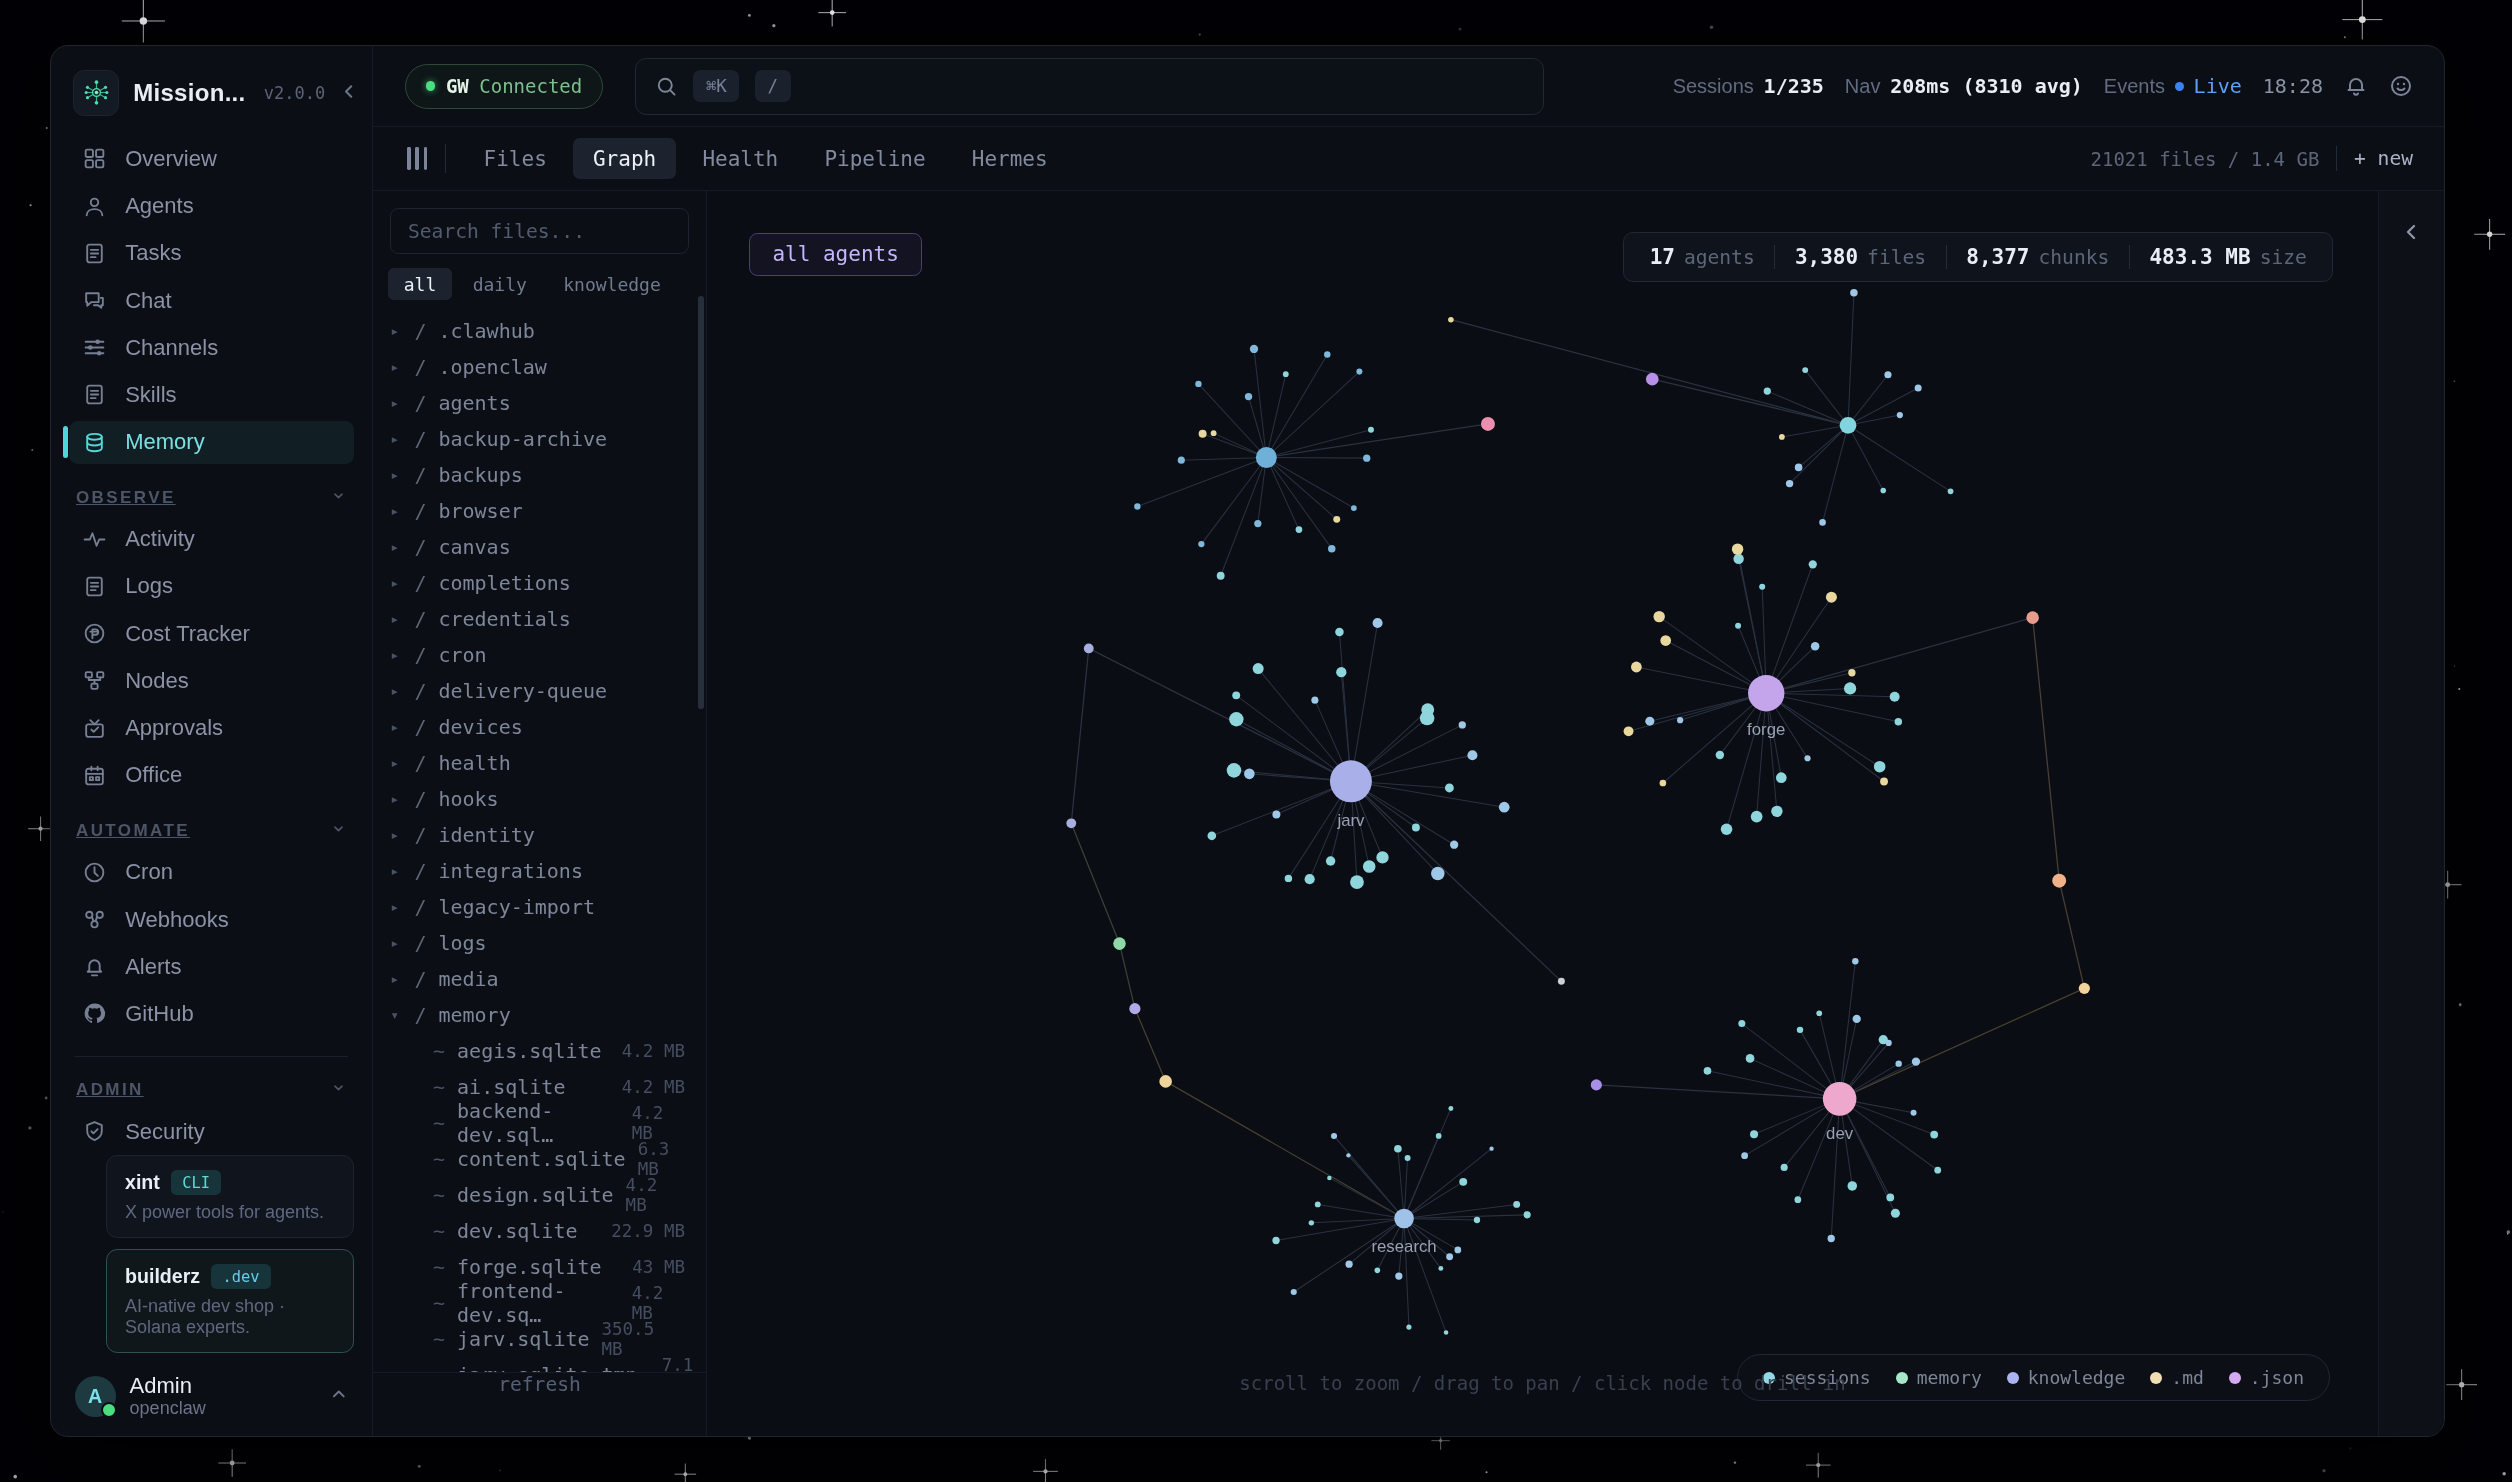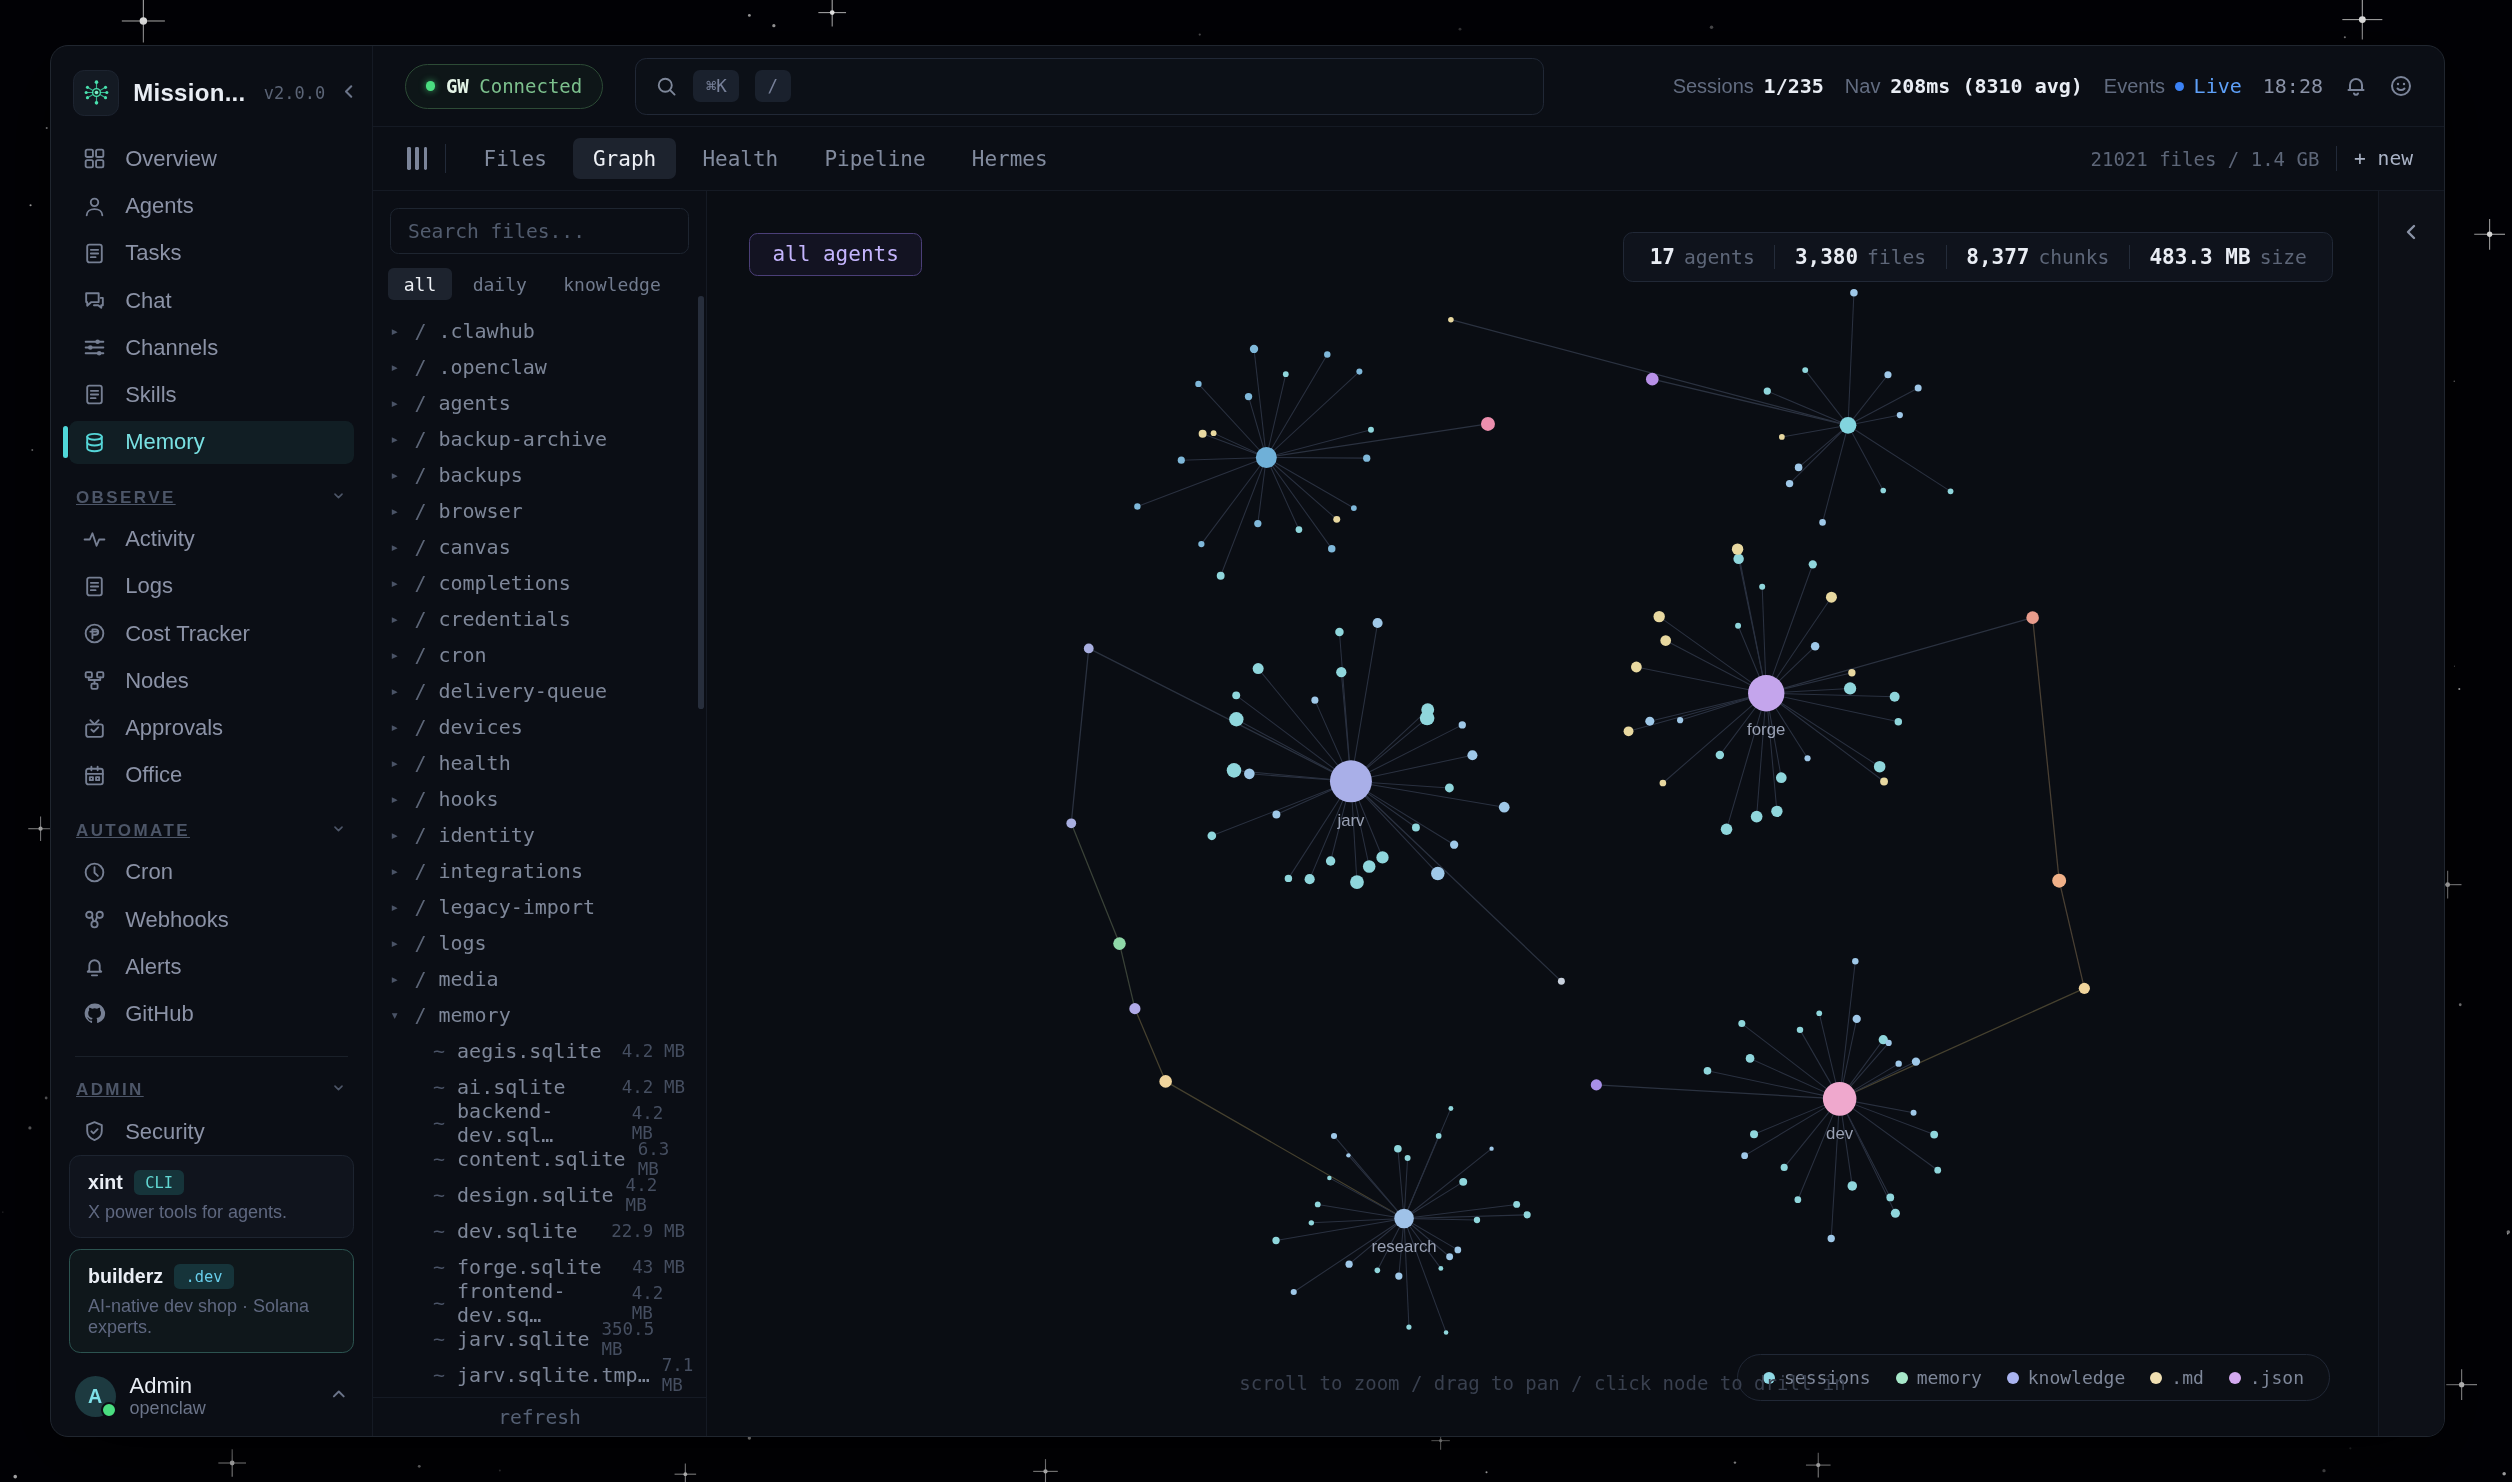--- a/index.html
+++ b/index.html
@@ -28,21 +28,21 @@
   .nav { display:flex; flex-direction:column; }
   .nav-item { display:flex; align-items:center; gap:17px; height:43px; padding:0 12.6px; margin:2.1px 0; border-radius:8.4px; color:#8b92a6; font-size:22px; position:relative; cursor:pointer; }
   .nav-item .ic { width:26.6px; height:26.6px; flex:none; display:flex; align-items:center; justify-content:center; color:#767f93; }
   .nav-item.active { background:rgba(86,225,222,.08); color:#79e0e2; }
   .nav-item.active .ic { color:#55d6d8; }
   .nav-item.active::before { content:""; position:absolute; left:-5.6px; top:5.6px; bottom:5.6px; width:4.2px; border-radius:2.8px; background:#4fd6d8; }
   .sec-head { display:flex; align-items:center; margin:21px 7px 7px; font-size:17px; letter-spacing:2.4px; color:#4d5668; font-weight:bold;text-decoration:underline; }
   .sec-head .chev { margin-left:auto; color:#4d5668; }
   .sb-divider { border:none; border-top:0.7px solid #1a2029; margin:18px 5.6px 1.4px; }
   .cards { margin-top:auto; display:flex; flex-direction:column; gap:11.2px; }
-  .promo-card { background:#10141d; border:0.7px solid #1d2430; border-radius:11.2px; padding:14px 18px; cursor:pointer; }
+  .promo-card { background:#10141d; border:0.7px solid #1d2430; border-radius:11.2px; padding:14px 18px; cursor:pointer;margin-left:37px; }
   .promo-card.hl { border-color:#2c5350; background:#0f171b; }
   .promo-top { display:flex; align-items:center; gap:11.2px; }
   .promo-name { font-size:19.6px; font-weight:bold; color:#e9edf4; }
   .promo-badge { font-size:15.4px; padding:3.5px 11.2px; border-radius:5.6px; background:#16343a; color:#62d9d4; }
   .promo-card.hl .promo-badge { color:#67cdea; }
   .promo-desc { margin-top:7px; font-size:18px; color:#5f6880; }
   .user-row { display:flex; align-items:center; gap:14px; margin-top:19.6px; padding:0 5.6px; cursor:pointer; }
   .avatar { width:41px; height:41px; border-radius:50%; background:#1d3a40; color:#7ee0e8; font-size:19.6px; font-weight:bold; display:flex; align-items:center; justify-content:center; position:relative; flex:none; }
   .avatar::after { content:""; position:absolute; right:-1.4px; bottom:-1.4px; width:12px; height:12px; border-radius:50%; background:#4ade80; border:2.8px solid #0b0e15; }
   .user-name { font-size:22px; color:#e9edf4; line-height:1.15; }
@@ -90,21 +90,21 @@
   .chip { padding:5.6px 15.4px; border-radius:5.6px; font-size:18px; color:#717b8e; cursor:pointer; }
   .chip.active { background:#1d232e; color:#eef1f6; }
   .tree { flex:1; overflow:hidden; padding:5.6px 0 0 14px; }
   .trow { height:36px; display:flex; align-items:center; gap:12px; font-size:20px; color:#7e8799; cursor:pointer; }
   .trow .caret { width:15.4px; font-size:14.7px; color:#4a5366; text-align:center; flex:none; }
   .trow .slash { color:#5d6678; }
   .trow.child { padding-left:46px; }
   .trow .tilde { color:#4a5366; }
   .trow .fsize { margin-left:auto; padding-right:21px; font-size:17.5px; color:#454e60; }
   .scrollthumb { position:absolute; right:2.1px; top:105px; width:5.6px; height:413px; border-radius:2.8px; background:#272e3c; }
-  .panel-footer { flex:none; height:39px; border-top:0.7px solid #151a24; display:flex; align-items:center; justify-content:center; }
+  .panel-footer { flex:none; height:64px; border-top:0.7px solid #151a24; display:flex; align-items:flex-start; justify-content:center; }
   .refresh-btn { font-size:19.6px; color:#556074; cursor:pointer; }
 
   
   .grapharea { flex:1; position:relative; overflow:hidden; background:#0a0d13; }
   .graph-svg { position:absolute; inset:0; width:100%; height:100%; }
   .agents-badge { position:absolute; left:42px; top:42px; padding:8.4px 22.4px; border:1.4px solid #4b3f78; background:rgba(62,48,104,.18); border-radius:8.4px; font-size:21px; color:#c4b5fd; cursor:pointer; }
   .stats-pill { position:absolute; right:45px; top:41px; height:50px; display:flex; align-items:center; background:#0f131c; border:0.7px solid #212836; border-radius:9.8px; padding:0 5.6px; }
   .stat { display:flex; align-items:baseline; gap:9px; padding:0 19.6px; }
   .stat .v { font-size:21px; font-weight:bold; color:#e9edf4; }
   .stat .l { font-size:19.6px; color:#5d6678; }

